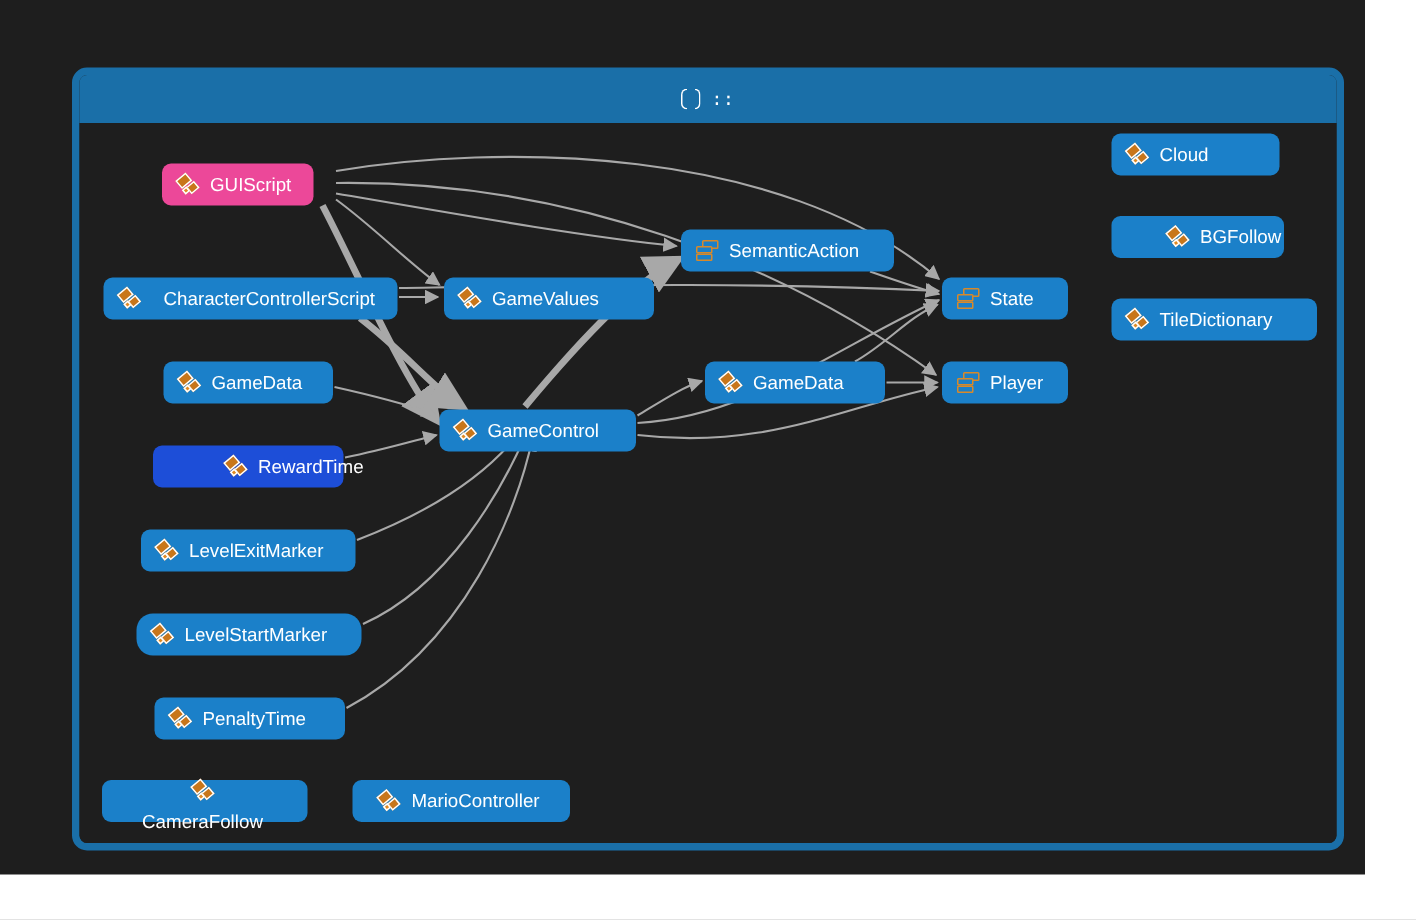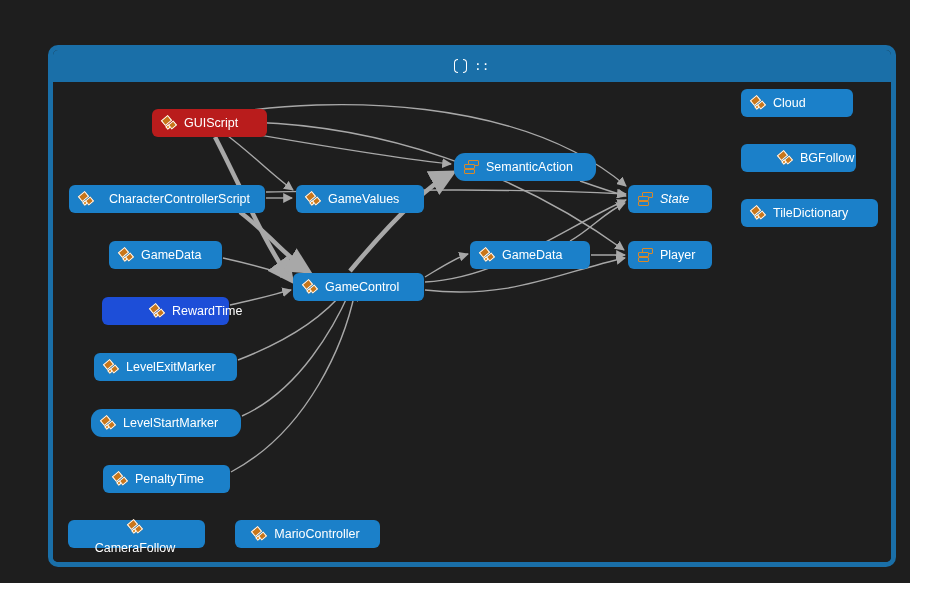--- a/index.html
+++ b/index.html
@@ -196,53 +196,53 @@
         <path d="M 425 277 C 440 268, 455 258, 468 254" fill="none" stroke="#a8a8a8" stroke-width="1.4" marker-end="url(#arrow)"></path>
         <path d="M 425 282 C 500 278, 560 230, 626 200" fill="none" stroke="#a8a8a8" stroke-width="1.4" marker-end="url(#arrow)"></path>
         <path d="M 425 290 C 510 300, 560 272, 625 258" fill="none" stroke="#a8a8a8" stroke-width="1.4" marker-end="url(#arrow)"></path>
         <path d="M 591 255 L 625 255" fill="none" stroke="#a8a8a8" stroke-width="1.4" marker-end="url(#arrow)"></path>
         <path d="M 570 241 C 590 230, 605 212, 625 203" fill="none" stroke="#a8a8a8" stroke-width="1.4" marker-end="url(#arrow)"></path>
         <path d="M 580 181 C 600 188, 612 192, 626 196" fill="none" stroke="#a8a8a8" stroke-width="1.4" marker-end="url(#arrow)"></path>
       </g>
   </svg>
 
   <div id="nodes-group">
-      <div class="node" style="left: 108px; top: 109px; width: 115px; background: #b91c1c; margin-left: 44px;">
+      <div class="node" style="left: 108px; top: 109px; width: 101px; background: #ec4899;">
         <span class="icon-script">
           <span class="sq sq-a"></span>
           <span class="sq sq-b"></span>
           <span class="sq sq-c"></span>
         </span>
         <span class="node-label">GUIScript</span>
       </div>
       <div class="node" style="left: 69px; top: 185px; width: 196px; background: rgb(27, 128, 201); gap: 15px;">
         <span class="icon-script">
           <span class="sq sq-a"></span>
           <span class="sq sq-b"></span>
           <span class="sq sq-c"></span>
         </span>
         <span class="node-label">CharacterControllerScript</span>
       </div>
-      <div class="node" style="left: 296px; top: 185px; width: 128px; background: rgb(27, 128, 201);">
+      <div class="node" style="left: 296px; top: 185px; width: 140px; background: rgb(27, 128, 201);">
         <span class="icon-script">
           <span class="sq sq-a"></span>
           <span class="sq sq-b"></span>
           <span class="sq sq-c"></span>
         </span>
         <span class="node-label">GameValues</span>
       </div>
-      <div class="node" style="left: 454px; top: 153px; width: 142px; background: rgb(27, 128, 201); border-radius: 11px;">
+      <div class="node" style="left: 454px; top: 153px; width: 142px; background: rgb(27, 128, 201);">
         <span class="icon-class">
           <span class="bar bar-1"></span>
           <span class="bar bar-2"></span>
           <span class="bar bar-3"></span>
         </span>
         <span class="node-label">SemanticAction</span>
       </div>
-      <div class="node" style="left: 628px; top: 185px; width: 84px; background: rgb(27, 128, 201); font-style: italic;">
+      <div class="node" style="left: 628px; top: 185px; width: 84px; background: rgb(27, 128, 201);">
         <span class="icon-class">
           <span class="bar bar-1"></span>
           <span class="bar bar-2"></span>
           <span class="bar bar-3"></span>
         </span>
         <span class="node-label">State</span>
       </div>
       <div class="node" style="left: 109px; top: 241px; width: 113px; background: rgb(27, 128, 201);">
         <span class="icon-script">
           <span class="sq sq-a"></span>

